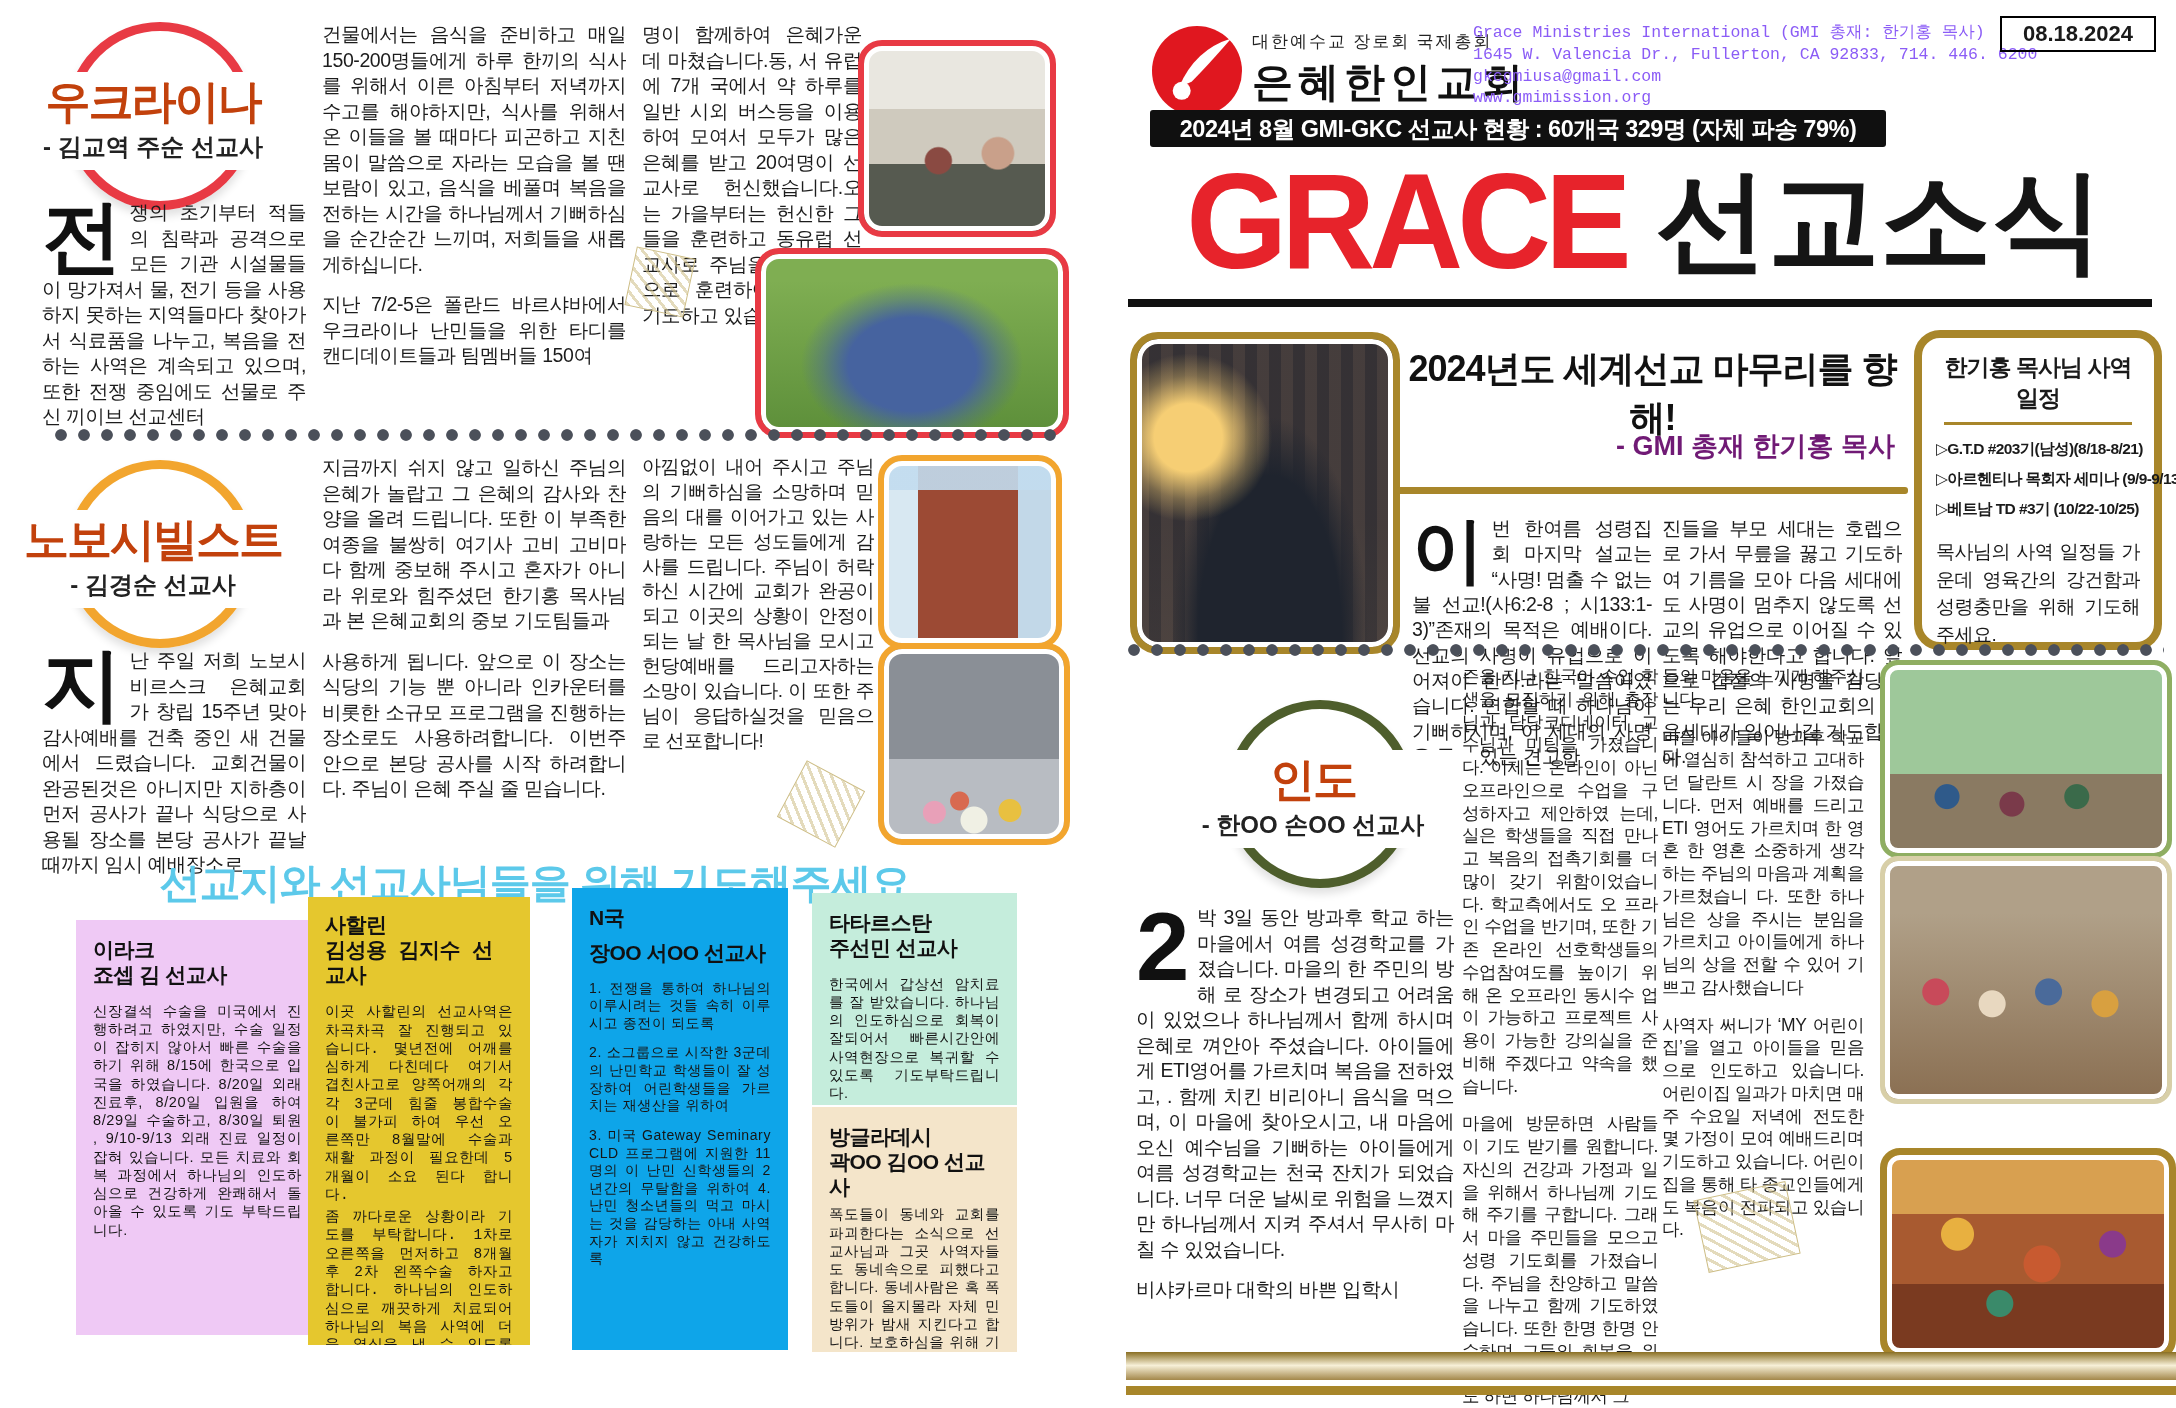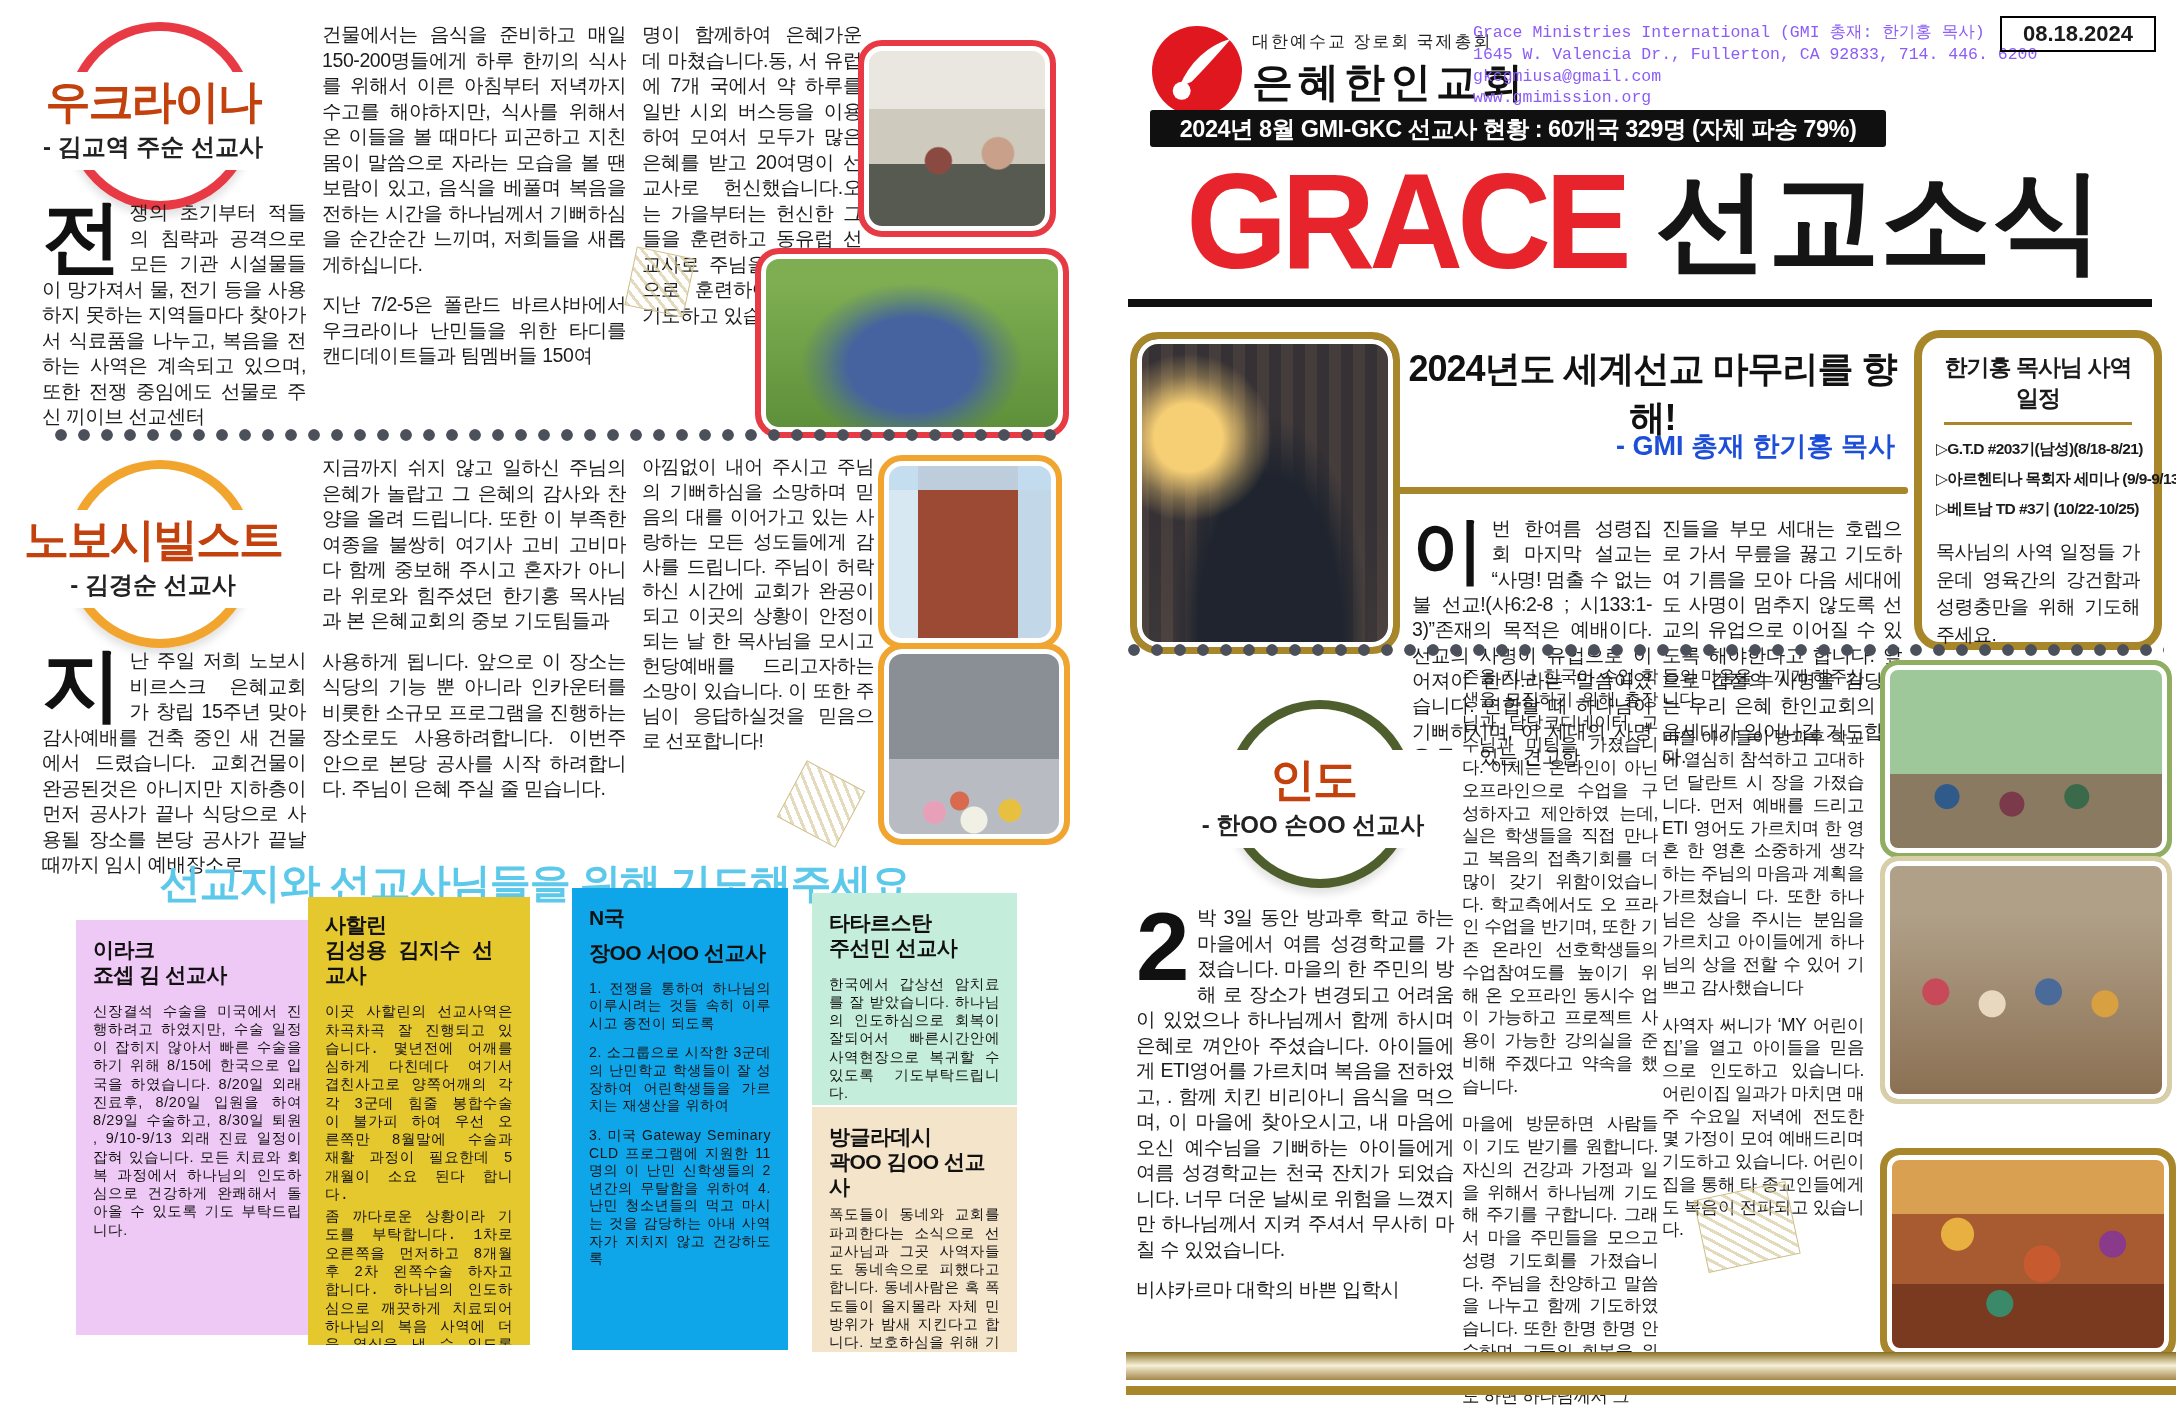--- a/index.html
+++ b/index.html
@@ -55,21 +55,21 @@
     color:#fff;font-size:23.5px;font-weight:700;display:flex;align-items:center;justify-content:center;letter-spacing:-0.5px;}
   .masthead{position:absolute;left:1135px;top:146px;width:1020px;height:150px;display:flex;
     align-items:center;justify-content:center;gap:30px;}
   .mh-grace{font-size:130px;font-weight:900;color:#e7232b;letter-spacing:-6px;transform:scaleY(1.04);}
   .mh-kor{font-size:112px;font-weight:900;color:#151515;letter-spacing:0px;}
   .black-rule{position:absolute;left:1128px;top:299px;width:1024px;height:8px;background:#111;}
   
   .feature-title{position:absolute;left:1405px;top:345px;width:495px;text-align:center;
     font-size:36px;font-weight:900;letter-spacing:-1px;color:#111;}
   .feature-byline{position:absolute;left:1405px;top:428px;width:490px;text-align:right;
-    font-size:27px;font-weight:800;color:#1d4ed8;}
+    font-size:27px;font-weight:800;color:#701a75;}
   .gold-line{position:absolute;left:1396px;top:487px;width:512px;height:7px;background:#a8862a;border-radius:3px;}
   .fcol{font-size:19.5px;line-height:1.3;}
   
   .schedule{position:absolute;left:1914px;top:330px;width:248px;height:320px;border:8px solid #a8862a;
     border-radius:26px;box-sizing:border-box;padding:14px 14px;background:#fff;}
   .schedule h3{margin:0 0 8px 0;text-align:center;font-size:23px;font-weight:900;letter-spacing:-1px;}
   .schedule .underline{height:3px;background:#a8862a;margin:0 8px 14px 8px;}
   .schedule .item{font-size:15.5px;font-weight:700;letter-spacing:-0.6px;margin:9px 0;white-space:nowrap;}
   .schedule .note{font-size:19px;line-height:1.45;letter-spacing:-0.5px;margin-top:18px;text-align:justify;}
   

